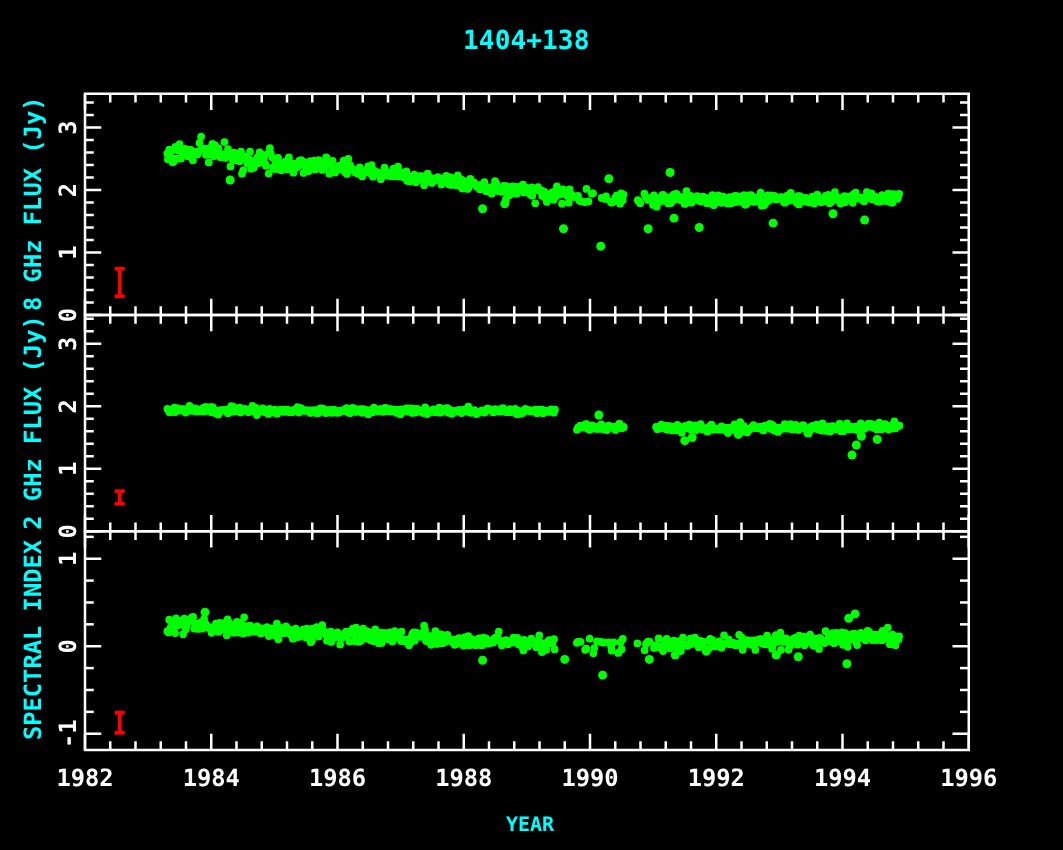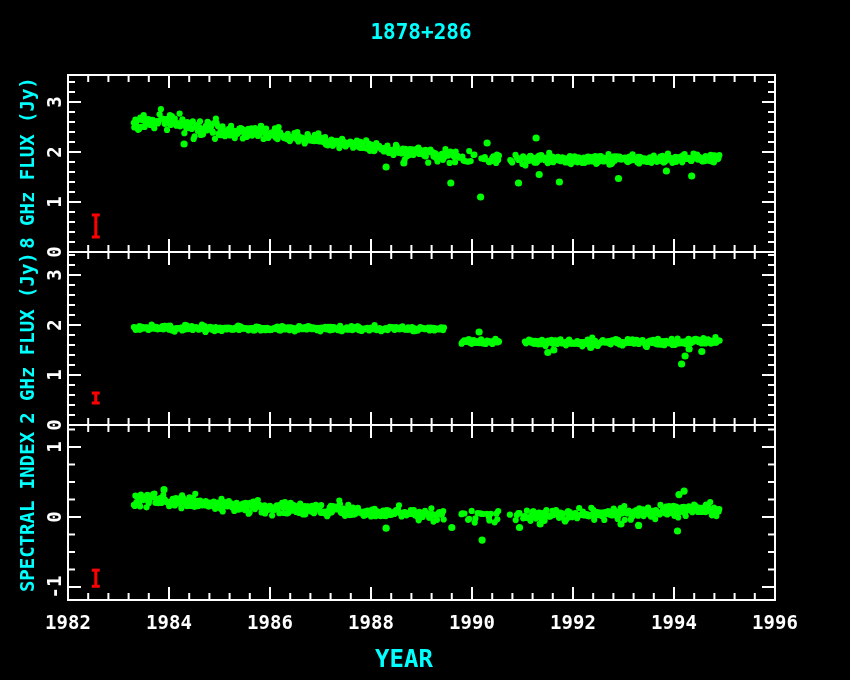--- a/index.html
+++ b/index.html
@@ -1,31 +1,31 @@
 <!DOCTYPE html>
 <html><head>
 <meta charset="utf-8">
 <style>
   html,body{margin:0;padding:0;background:#000;}
   #screen{position:relative;width:850px;height:680px;background:#000;overflow:hidden;
           font-family:"DejaVu Sans Mono","Liberation Mono",monospace;}
   .ttl{position:absolute;left:421px;top:32px;transform:translate(-50%,-50%);
        color:#00ffff;font-size:21px;font-weight:bold;white-space:nowrap;}
-  .xlab{position:absolute;left:404px;top:659px;transform:translate(-50%,-50%);
-        color:#00ffff;font-size:24px;font-weight:bold;white-space:nowrap;}
+  .xlab{position:absolute;left:424px;top:659px;transform:translate(-50%,-50%);
+        color:#00ffff;font-size:16px;font-weight:bold;white-space:nowrap;}
   .ylab{position:absolute;left:27px;color:#00ffff;font-size:19px;font-weight:bold;
         white-space:nowrap;transform:translate(-50%,-50%) rotate(-90deg);}
   #ylab0{top:163px;} #ylab1{top:338px;} #ylab2{top:512px;}
   svg{position:absolute;left:0;top:0;}
 </style>
 </head>
 <body>
 
 <div id="screen">
-  <div class="ttl">1878+286</div>
+  <div class="ttl">1404+138</div>
   <div class="ylab" id="ylab0">8 GHz FLUX (Jy)</div>
   <div class="ylab" id="ylab1">2 GHz FLUX (Jy)</div>
   <div class="ylab" id="ylab2">SPECTRAL INDEX</div>
   <div class="xlab">YEAR</div>
   <svg id="plot" width="850" height="680">
       <g>
         <clipPath id="clip0">
           <rect x="68" y="75" width="707" height="177"></rect>
         </clipPath>
         <rect x="68" y="75" width="707" height="177" fill="none" stroke="#ffffff" stroke-width="2"></rect>

